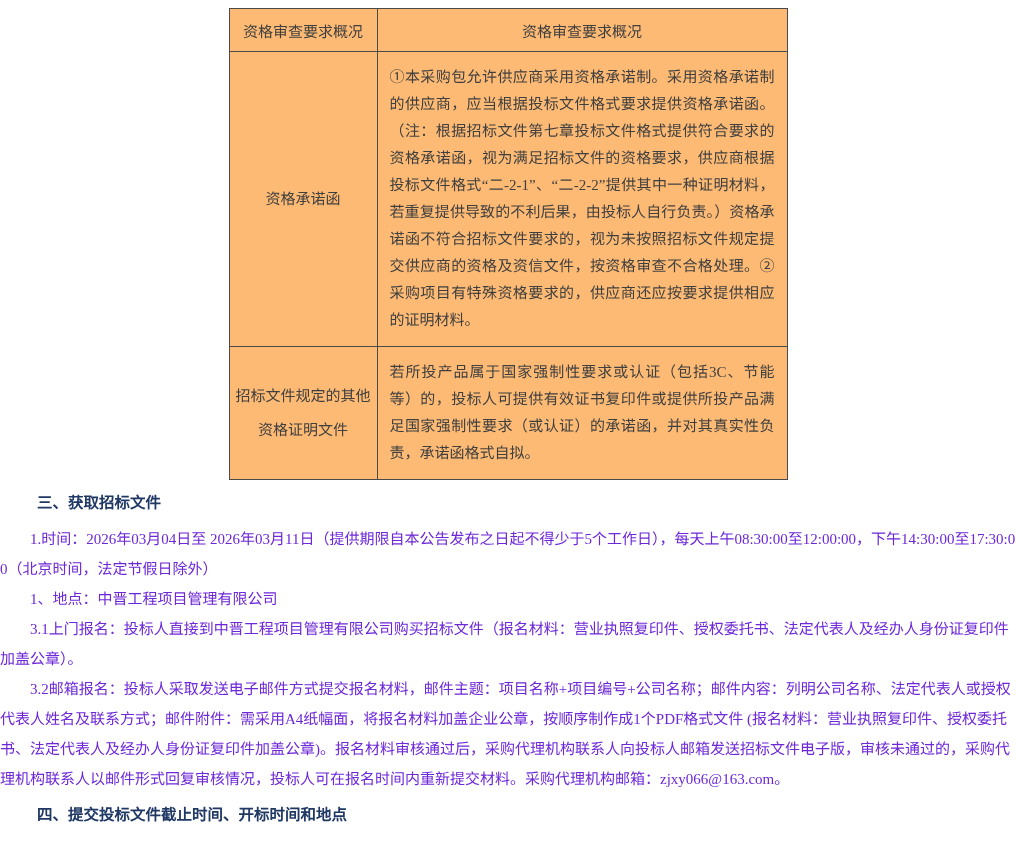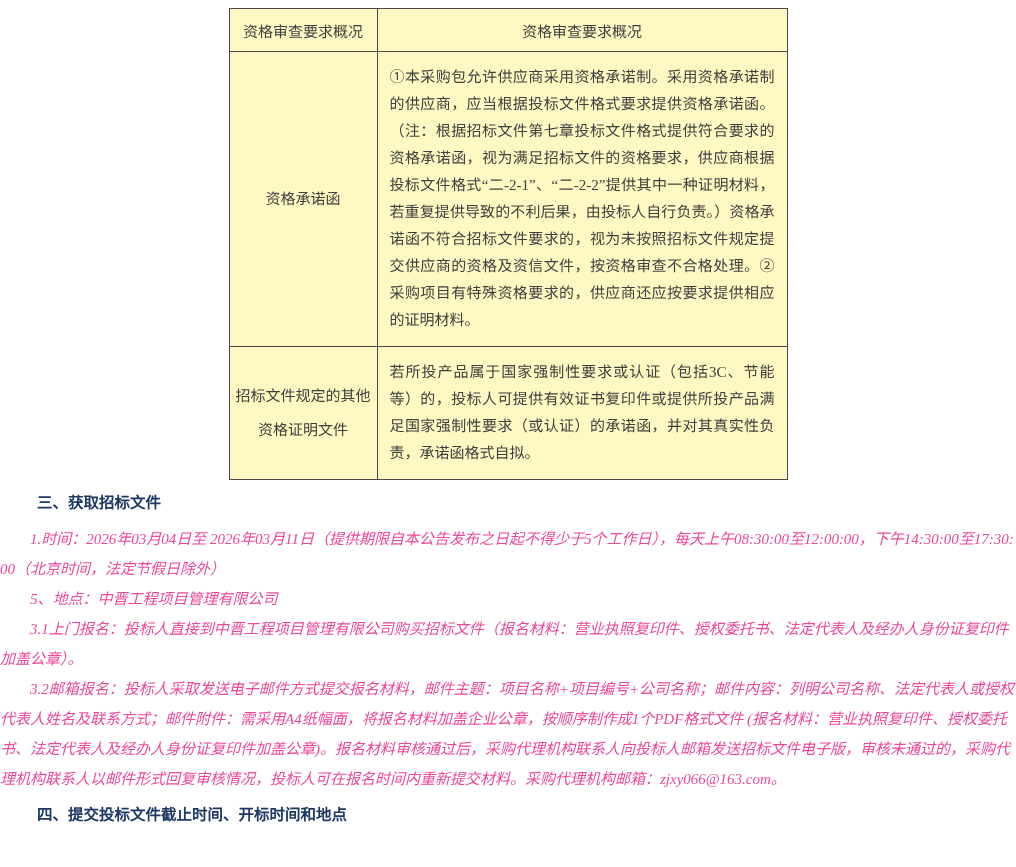--- a/index.html
+++ b/index.html
@@ -26,21 +26,21 @@
     width: 558px;
     margin: 0 auto;
     color: #3f3f3f;
   }
   table.qual-table th,
   table.qual-table td {
     border: 1px solid #4a4a4a;
     font-weight: normal;
     font-size: 15px;
     box-sizing: border-box;
-    background: #fef9c3;
+    background: #fdba74;
   }
   th.head-cell {
     height: 43px;
     text-align: center;
     vertical-align: middle;
     padding: 2px 6px;
   }
   td.label-cell {
     width: 148px;
     text-align: center;
@@ -67,23 +67,22 @@
     font-weight: bold;
     color: #1f3864;
     line-height: 30px;
     text-indent: 2em;
   }
   .content p.para {
     margin: 0;
     padding: 0;
     line-height: 30px;
     text-indent: 2em;
-    color: #ec4899;
+    color: #6d28d9;
     word-break: break-all;
-    font-style: italic;
   }
 </style>
 </head>
 <body>
 
 <div class="page">
 
   <table class="qual-table">
     <colgroup>
       <col style="width:148px">
@@ -104,21 +103,21 @@
         <td class="label-cell">招标文件规定的其他资格证明文件</td>
         <td class="desc-cell">若所投产品属于国家强制性要求或认证（包括3C、节能等）的，投标人可提供有效证书复印件或提供所投产品满足国家强制性要求（或认证）的承诺函，并对其真实性负责，承诺函格式自拟。</td>
       </tr>
     </tbody>
   </table>
 
   <div class="content">
 
     <h3 class="section-heading">三、获取招标文件</h3>
     <p class="para">1.时间：2026年03月04日至 2026年03月11日（提供期限自本公告发布之日起不得少于5个工作日），每天上午08:30:00至12:00:00，下午14:30:00至17:30:00（北京时间，法定节假日除外）</p>
-    <p class="para">5、地点：中晋工程项目管理有限公司</p>
+    <p class="para">1、地点：中晋工程项目管理有限公司</p>
     <p class="para">3.1上门报名：投标人直接到中晋工程项目管理有限公司购买招标文件（报名材料：营业执照复印件、授权委托书、法定代表人及经办人身份证复印件加盖公章）。</p>
     <p class="para">3.2邮箱报名：投标人采取发送电子邮件方式提交报名材料，邮件主题：项目名称+项目编号+公司名称；邮件内容：列明公司名称、法定代表人或授权代表人姓名及联系方式；邮件附件：需采用A4纸幅面，将报名材料加盖企业公章，按顺序制作成1个PDF格式文件 (报名材料：营业执照复印件、授权委托书、法定代表人及经办人身份证复印件加盖公章)。报名材料审核通过后，采购代理机构联系人向投标人邮箱发送招标文件电子版，审核未通过的，采购代理机构联系人以邮件形式回复审核情况，投标人可在报名时间内重新提交材料。采购代理机构邮箱：zjxy066@163.com。</p>
 
     <h3 class="section-heading">四、提交投标文件截止时间、开标时间和地点</h3>
 
   </div>
 
 </div>
 
 </body></html>

